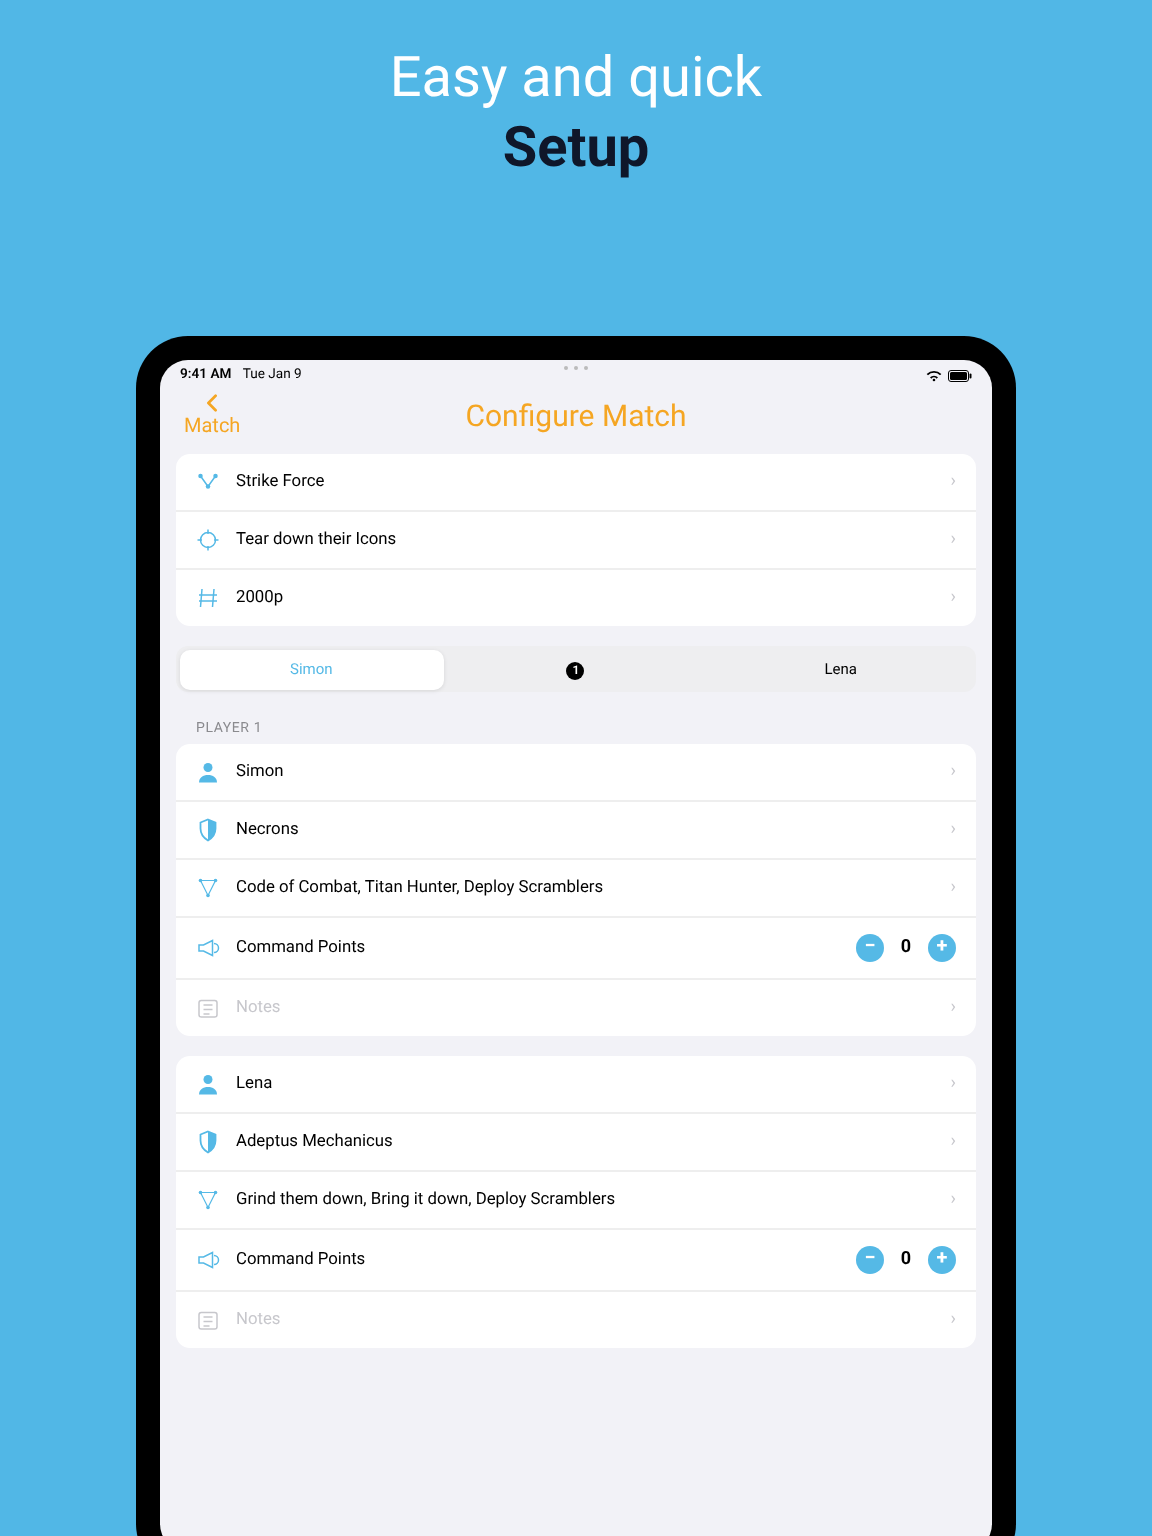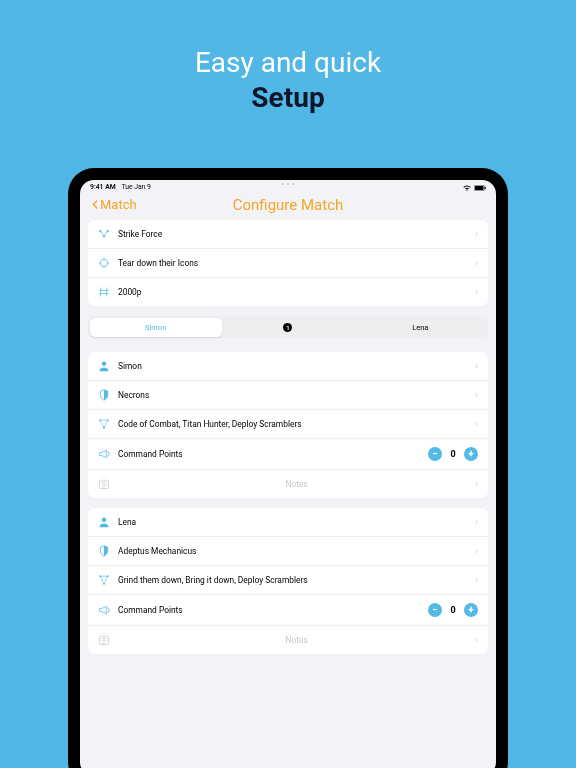--- a/index.html
+++ b/index.html
@@ -5,21 +5,21 @@
   * { box-sizing: border-box; margin: 0; padding: 0; }
   body {
     font-family: -apple-system, BlinkMacSystemFont, "Segoe UI", Roboto, Helvetica, Arial, sans-serif;
     background: #51b7e6;
     width: 576px;
     height: 768px;
     overflow: hidden;
   }
   .promo-header {
     text-align: center;
-    padding-top: 46px;
+    padding-top: 22px;
   }
   .promo-line1 {
     color: #fff;
     font-size: 28px;
     font-weight: 400;
   }
   .promo-line2 {
     color: #0f172a;
     font-size: 28px;
     font-weight: 700;
@@ -69,22 +69,23 @@
     display: flex;
     align-items: center;
     justify-content: space-between;
     padding: 6px 12px 8px;
   }
   .nav-back {
     display: flex;
     align-items: center;
     gap: 2px;
     color: #f5a623;
-    font-size: 13px;
+    font-size: 10px;
     font-weight: 400;
+    flex-direction: column;
   }
   .nav-title {
     position: absolute;
     left: 50%;
     transform: translateX(-50%);
     color: #f5a623;
     font-size: 15px;
     font-weight: 400;
   }
   .nav-spacer { width: 40px; }
@@ -112,21 +113,21 @@
     height: 12px;
     margin-right: 8px;
     display: flex;
     align-items: center;
     justify-content: center;
     color: #55b9e6;
     flex-shrink: 0;
   }
   .row-icon.muted { color: #c7c7cc; }
   .row-label { flex: 1; }
-  .row-label.muted { color: #c7c7cc; text-align: center; }
+  .row-label.muted { color: #c7c7cc; }
   .chev {
     color: #c7c7cc;
     font-size: 9px;
   }
   .segmented {
     display: flex;
     background: #eeeef0;
     border-radius: 6px;
     margin: 0 0 14px;
     padding: 1.5px;
@@ -271,20 +272,21 @@
       </div>
 
       <div class="segmented">
         <div class="seg active">Simon</div>
         <div class="seg">
           <span class="seg-badge">1</span>
         </div>
         <div class="seg">Lena</div>
       </div>
 
+      <div class="section-label">PLAYER 1</div>
       <div class="group">
         <div class="row">
           <span class="row-icon">
             <svg width="12" height="12" viewBox="0 0 16 16">
                 <circle cx="8" cy="5" r="3" fill="currentColor"></circle>
                 <path d="M2 15c0-3.3 2.7-5 6-5s6 1.7 6 5" fill="currentColor"></path>
               </svg>
           </span>
           <span class="row-label">Simon</span>
           <span class="chev">›</span>

